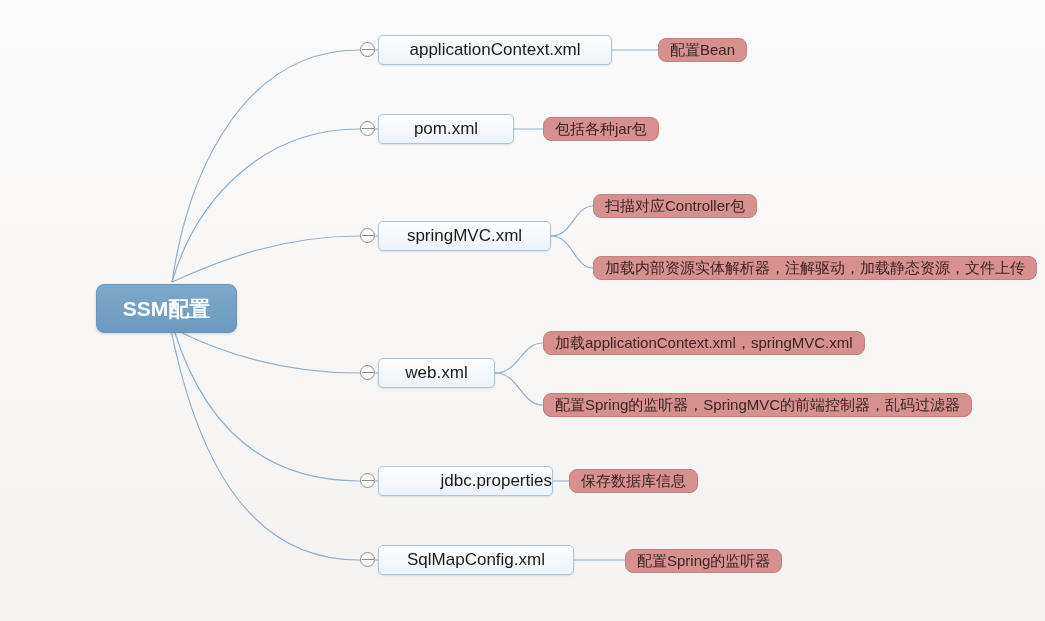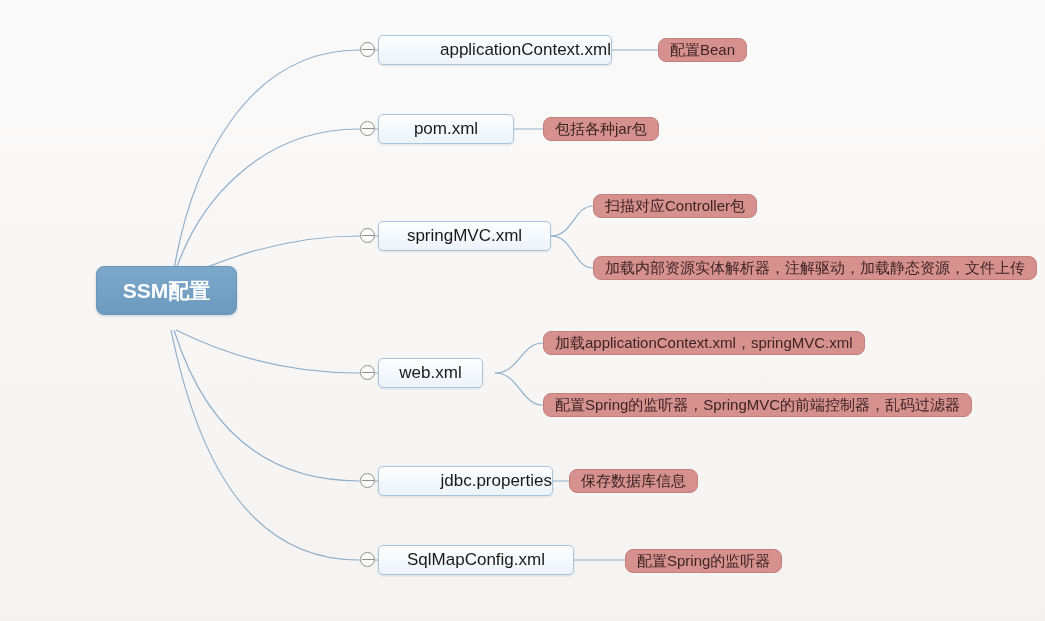--- a/index.html
+++ b/index.html
@@ -12,21 +12,21 @@
     font-family: "Liberation Sans", "DejaVu Sans", sans-serif;
     overflow: hidden;
   }
   svg.wires {
     position: absolute;
     left: 0; top: 0;
     pointer-events: none;
   }
   .root {
     position: absolute;
-    left: 96px; top: 266px;
+    left: 96px; top: 284px;
     width: 141px; height: 49px;
     background: linear-gradient(#7ca8ca, #6c9abe);
     border: 1px solid #6a96ba;
     border-radius: 8px;
     color: #ffffff;
     font-size: 21px;
     font-weight: 600;
     text-align: center;
     line-height: 47px;
     box-shadow: 0 1px 3px rgba(80,100,120,.25);
@@ -92,24 +92,24 @@
       <path d="M 551 236 C 573 236 574 268 593 268"></path>
       <path d="M 495 373 C 519 373 521 343 543 343"></path>
       <path d="M 495 373 C 519 373 521 405 543 405"></path>
       <path d="M 553 481 L 598 481"></path>
       <path d="M 574 560 L 625 560"></path>
     </g>
   </svg>
 
   <div class="root">SSM配置</div>
 
-  <div class="branch" style="left:378px; top:35px;  width:234px;text-align:right;">applicationContext.xml</div>
+  <div class="branch" style="left:378px; top:35px;  width:234px;">applicationContext.xml</div>
   <div class="branch" style="left:378px; top:114px; width:136px;">pom.xml</div>
   <div class="branch" style="left:378px; top:221px; width:173px;">springMVC.xml</div>
-  <div class="branch" style="left:378px; top:358px; width:105px;">web.xml</div>
+  <div class="branch" style="left:378px; top:358px; width:117px;">web.xml</div>
   <div class="branch" style="left:378px; top:466px; width:175px;text-align:right;">jdbc.properties</div>
   <div class="branch" style="left:378px; top:545px; width:196px;">SqlMapConfig.xml</div>
 
   <div class="collapse" style="left:360px; top:42px;"></div>
   <div class="collapse" style="left:360px; top:121px;"></div>
   <div class="collapse" style="left:360px; top:228px;"></div>
   <div class="collapse" style="left:360px; top:365px;"></div>
   <div class="collapse" style="left:360px; top:473px;"></div>
   <div class="collapse" style="left:360px; top:552px;"></div>
 

